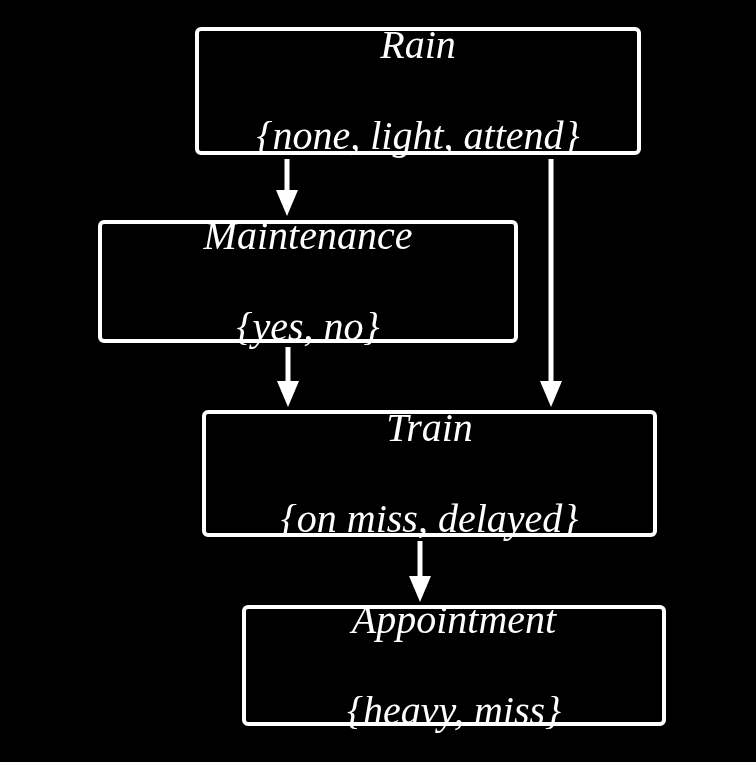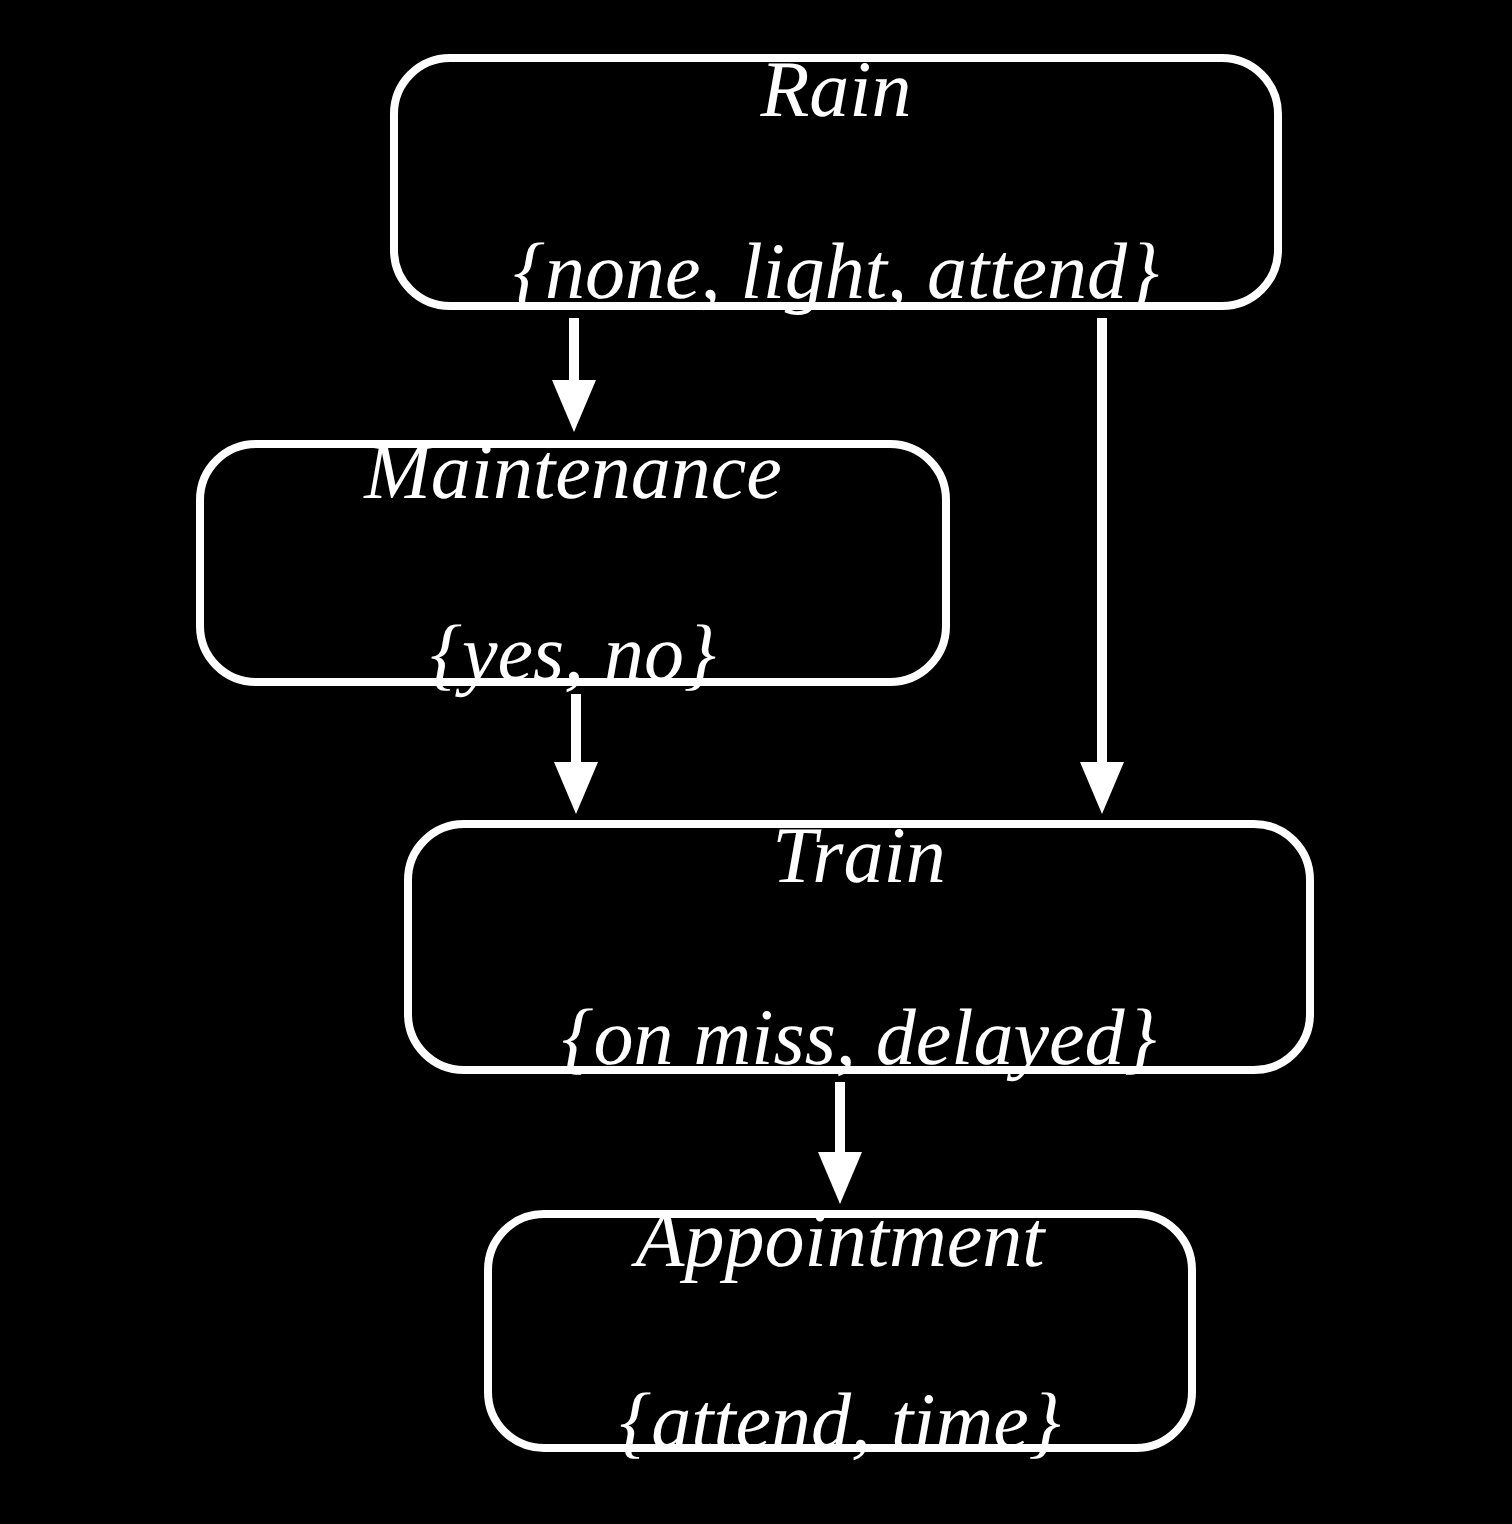--- a/index.html
+++ b/index.html
@@ -20,36 +20,36 @@
     position: absolute;
     left: 0;
     top: 0;
     width: 756px;
     height: 762px;
     pointer-events: none;
   }
   .node {
     position: absolute;
     border: 4px solid #ffffff;
-    border-radius: 30px;
+    border-radius: 6px;
     background: #000000;
     color: #ffffff;
     display: flex;
     flex-direction: column;
     align-items: center;
     justify-content: center;
     font-style: italic;
     font-size: 40px;
     line-height: 1.22;
     gap: 42px;
   }
   .node-rain        { left: 195px; top: 27px;  width: 446px; height: 128px; }
-  .node-maintenance { left: 98px;  top: 220px; width: 377px; height: 123px; }
+  .node-maintenance { left: 98px;  top: 220px; width: 420px; height: 123px; }
   .node-train       { left: 202px; top: 410px; width: 455px; height: 127px; }
-  .node-appointment { left: 242px; top: 605px; width: 356px; height: 121px; }
+  .node-appointment { left: 242px; top: 605px; width: 424px; height: 121px; }
   .node-label, .node-values {
     white-space: nowrap;
   }
 </style>
 </head>
 <body>
 
 <div class="canvas">
 
   <svg class="edges-layer" viewBox="0 0 756 762" xmlns="http://www.w3.org/2000/svg">
@@ -85,16 +85,16 @@
     <div class="node-values">{yes, no}</div>
   </div>
 
   <div class="node node-train">
     <div class="node-label">Train</div>
     <div class="node-values">{on miss, delayed}</div>
   </div>
 
   <div class="node node-appointment">
     <div class="node-label">Appointment</div>
-    <div class="node-values">{attend, time}</div>
+    <div class="node-values">{heavy, miss}</div>
   </div>
 
 </div>
 
 </body></html>

